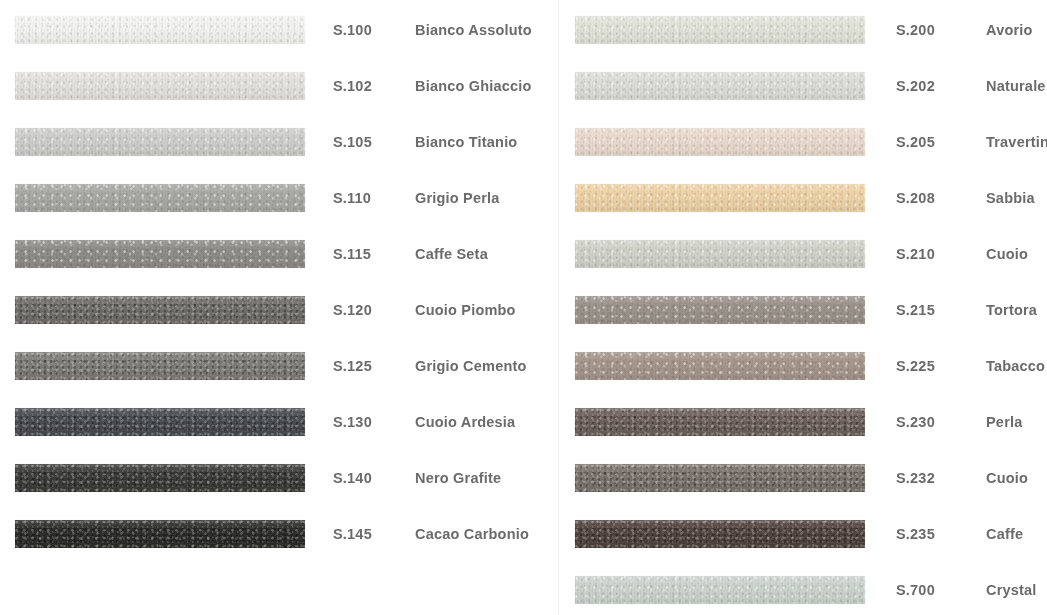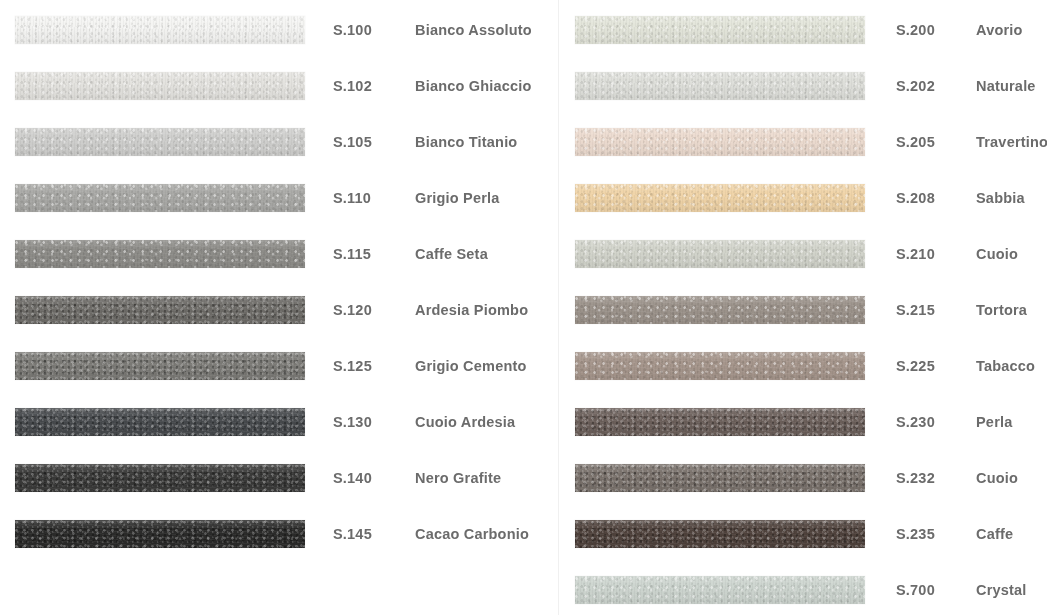--- a/index.html
+++ b/index.html
@@ -89,21 +89,21 @@
     line-height:28px;
     font-size:14.5px;
     color:#6b6b6b;
     letter-spacing:.2px;
     white-space:nowrap;
     font-weight:bold;
   }
   .code{left:333px;}
   .name{left:415px;}
   .col-right .code{left:336px;text-align:center;}
-  .col-right .name{left:416px;}
+  .col-right .name{left:426px;}
 </style>
 </head>
 <body>
 
 <div class="board">
 
   <div class="divider" style="left:558px;"></div>
 
   <div class="col col-left" id="col-left">
       <div class="row" style="top: 16px;">
@@ -127,21 +127,21 @@
         <div class="name">Grigio Perla</div>
       </div>
       <div class="row" style="top: 240px;">
         <div class="chip left" style="background-color: rgb(142, 141, 137);"></div>
         <div class="code">S.115</div>
         <div class="name">Caffe Seta</div>
       </div>
       <div class="row" style="top: 296px;">
         <div class="chip left dark" style="background-color: rgb(110, 108, 104);"></div>
         <div class="code">S.120</div>
-        <div class="name">Ardesia Piombo</div>
+        <div class="name">Cuoio Piombo</div>
       </div>
       <div class="row" style="top: 352px;">
         <div class="chip left dark" style="background-color: rgb(123, 122, 118);"></div>
         <div class="code">S.125</div>
         <div class="name">Grigio Cemento</div>
       </div>
       <div class="row" style="top: 408px;">
         <div class="chip left dark" style="background-color: rgb(71, 74, 77);"></div>
         <div class="code">S.130</div>
         <div class="name">Cuoio Ardesia</div>

